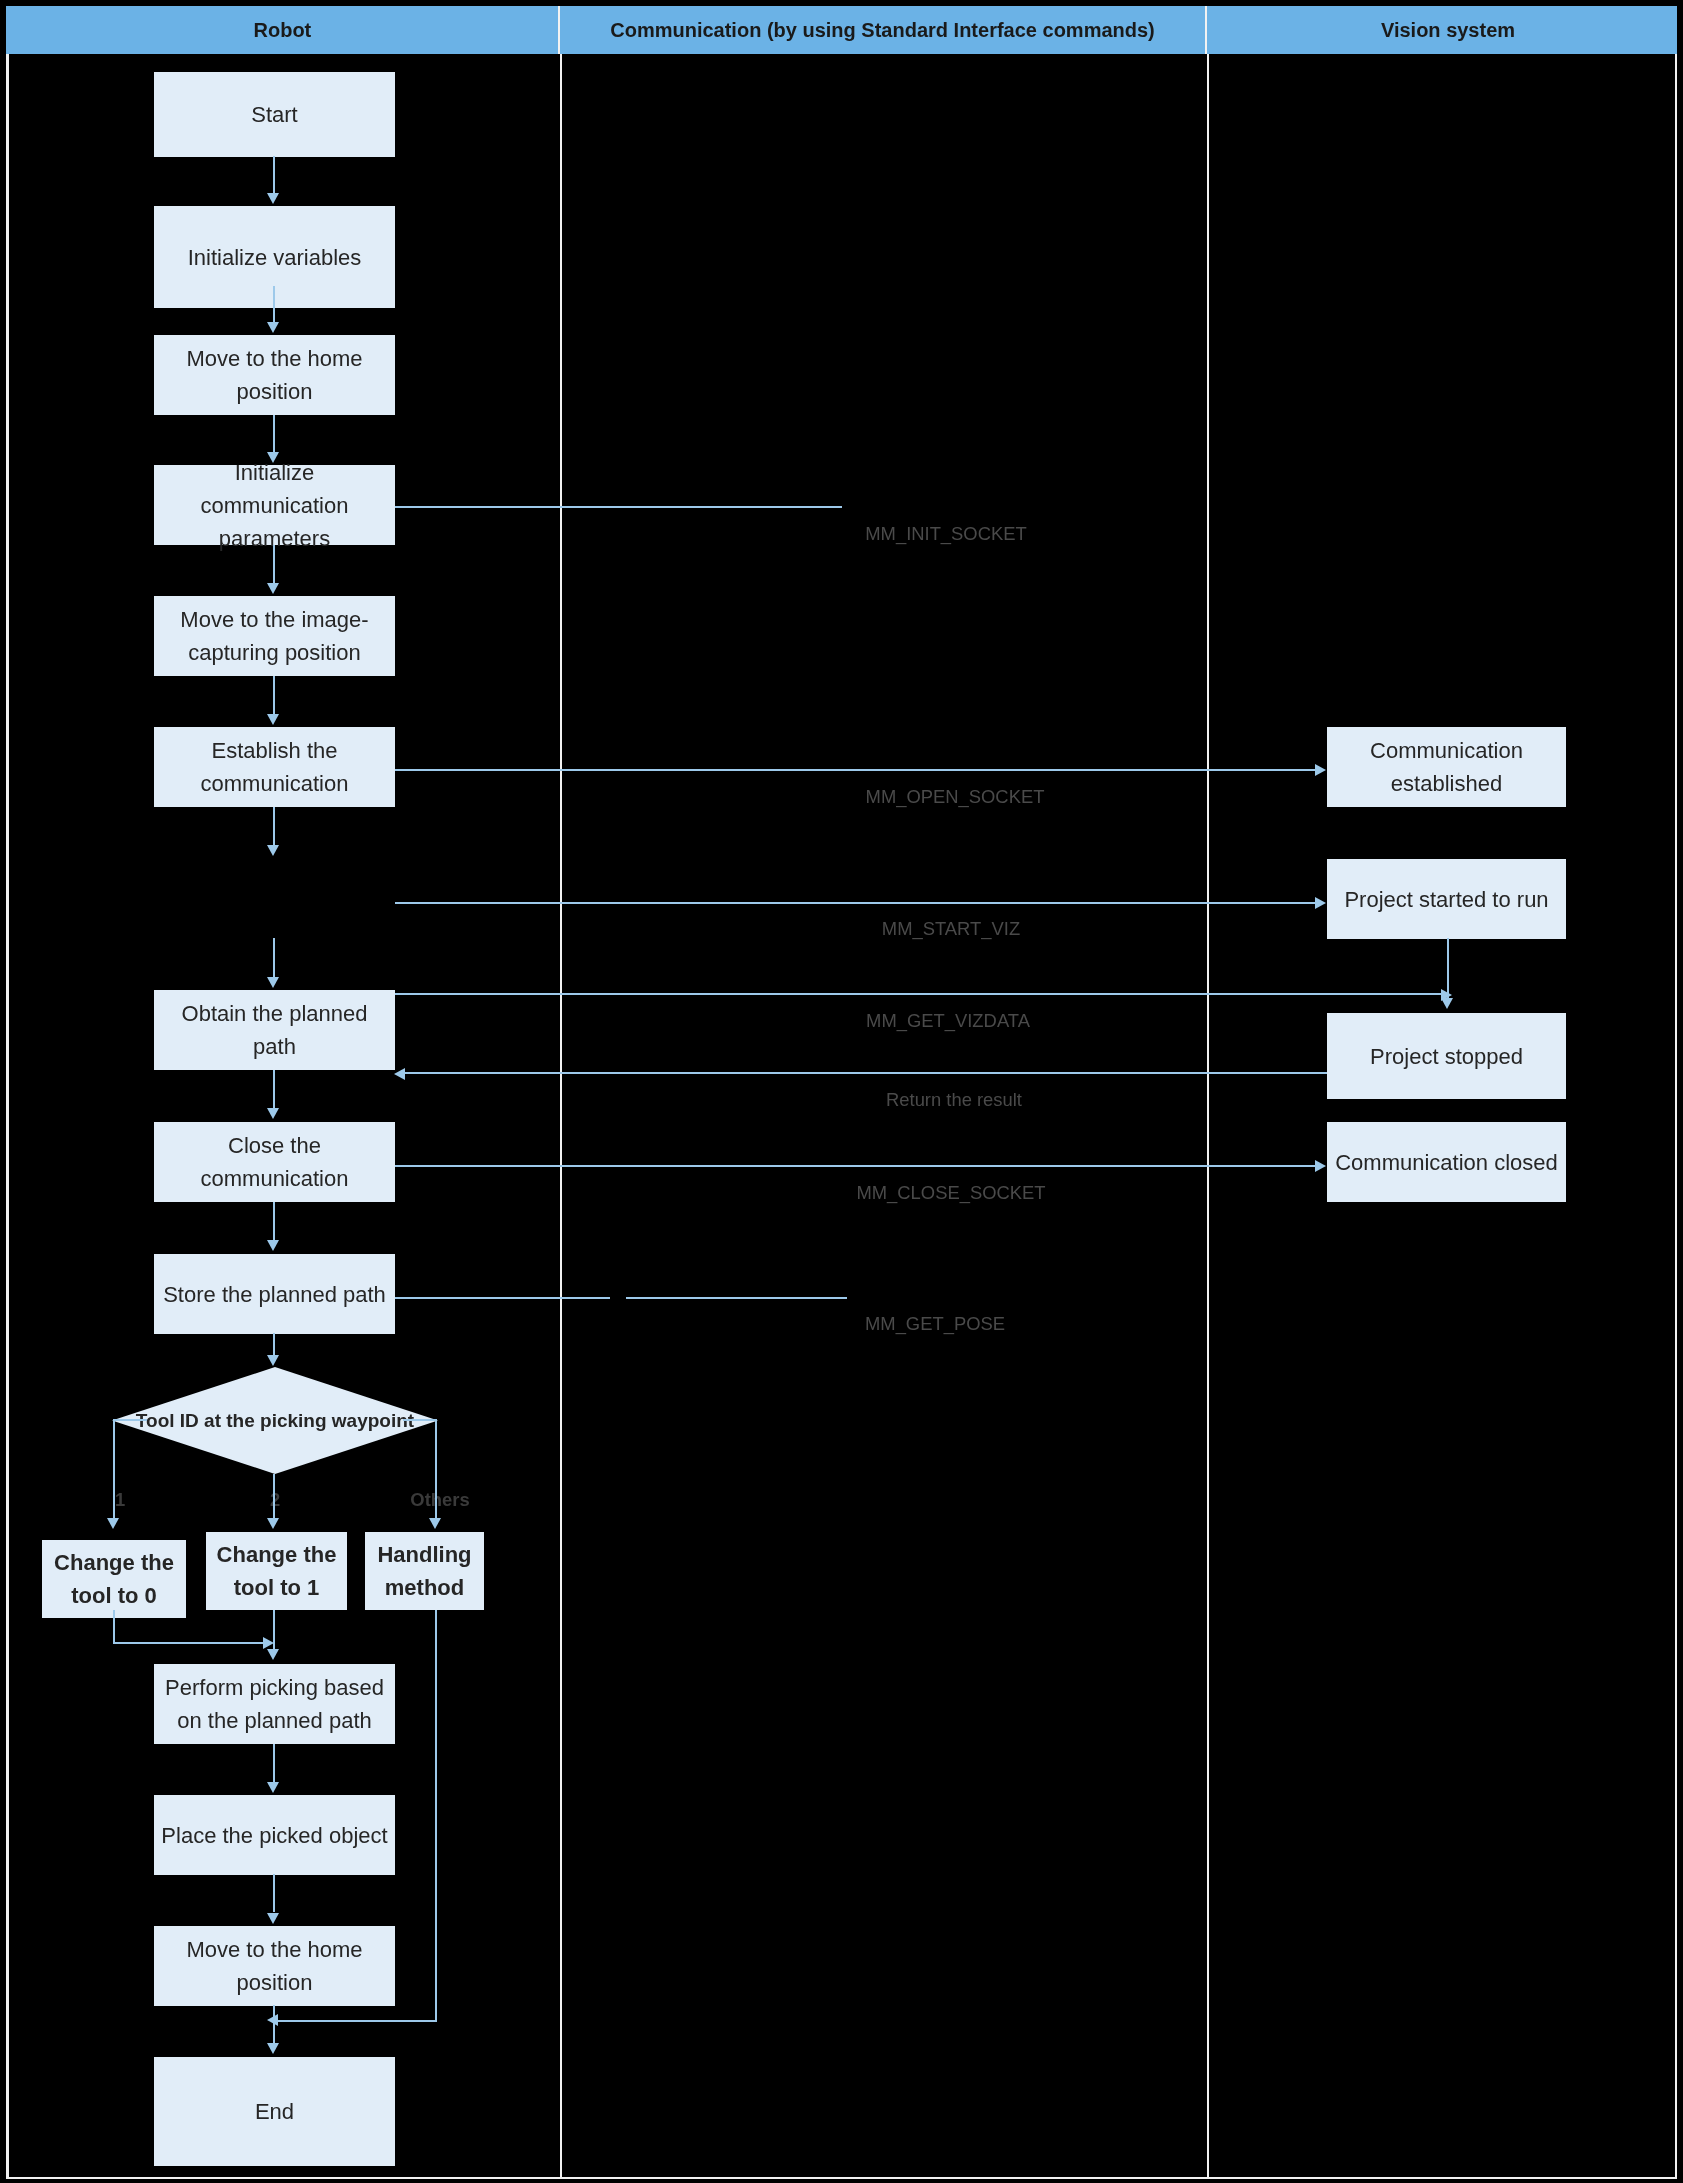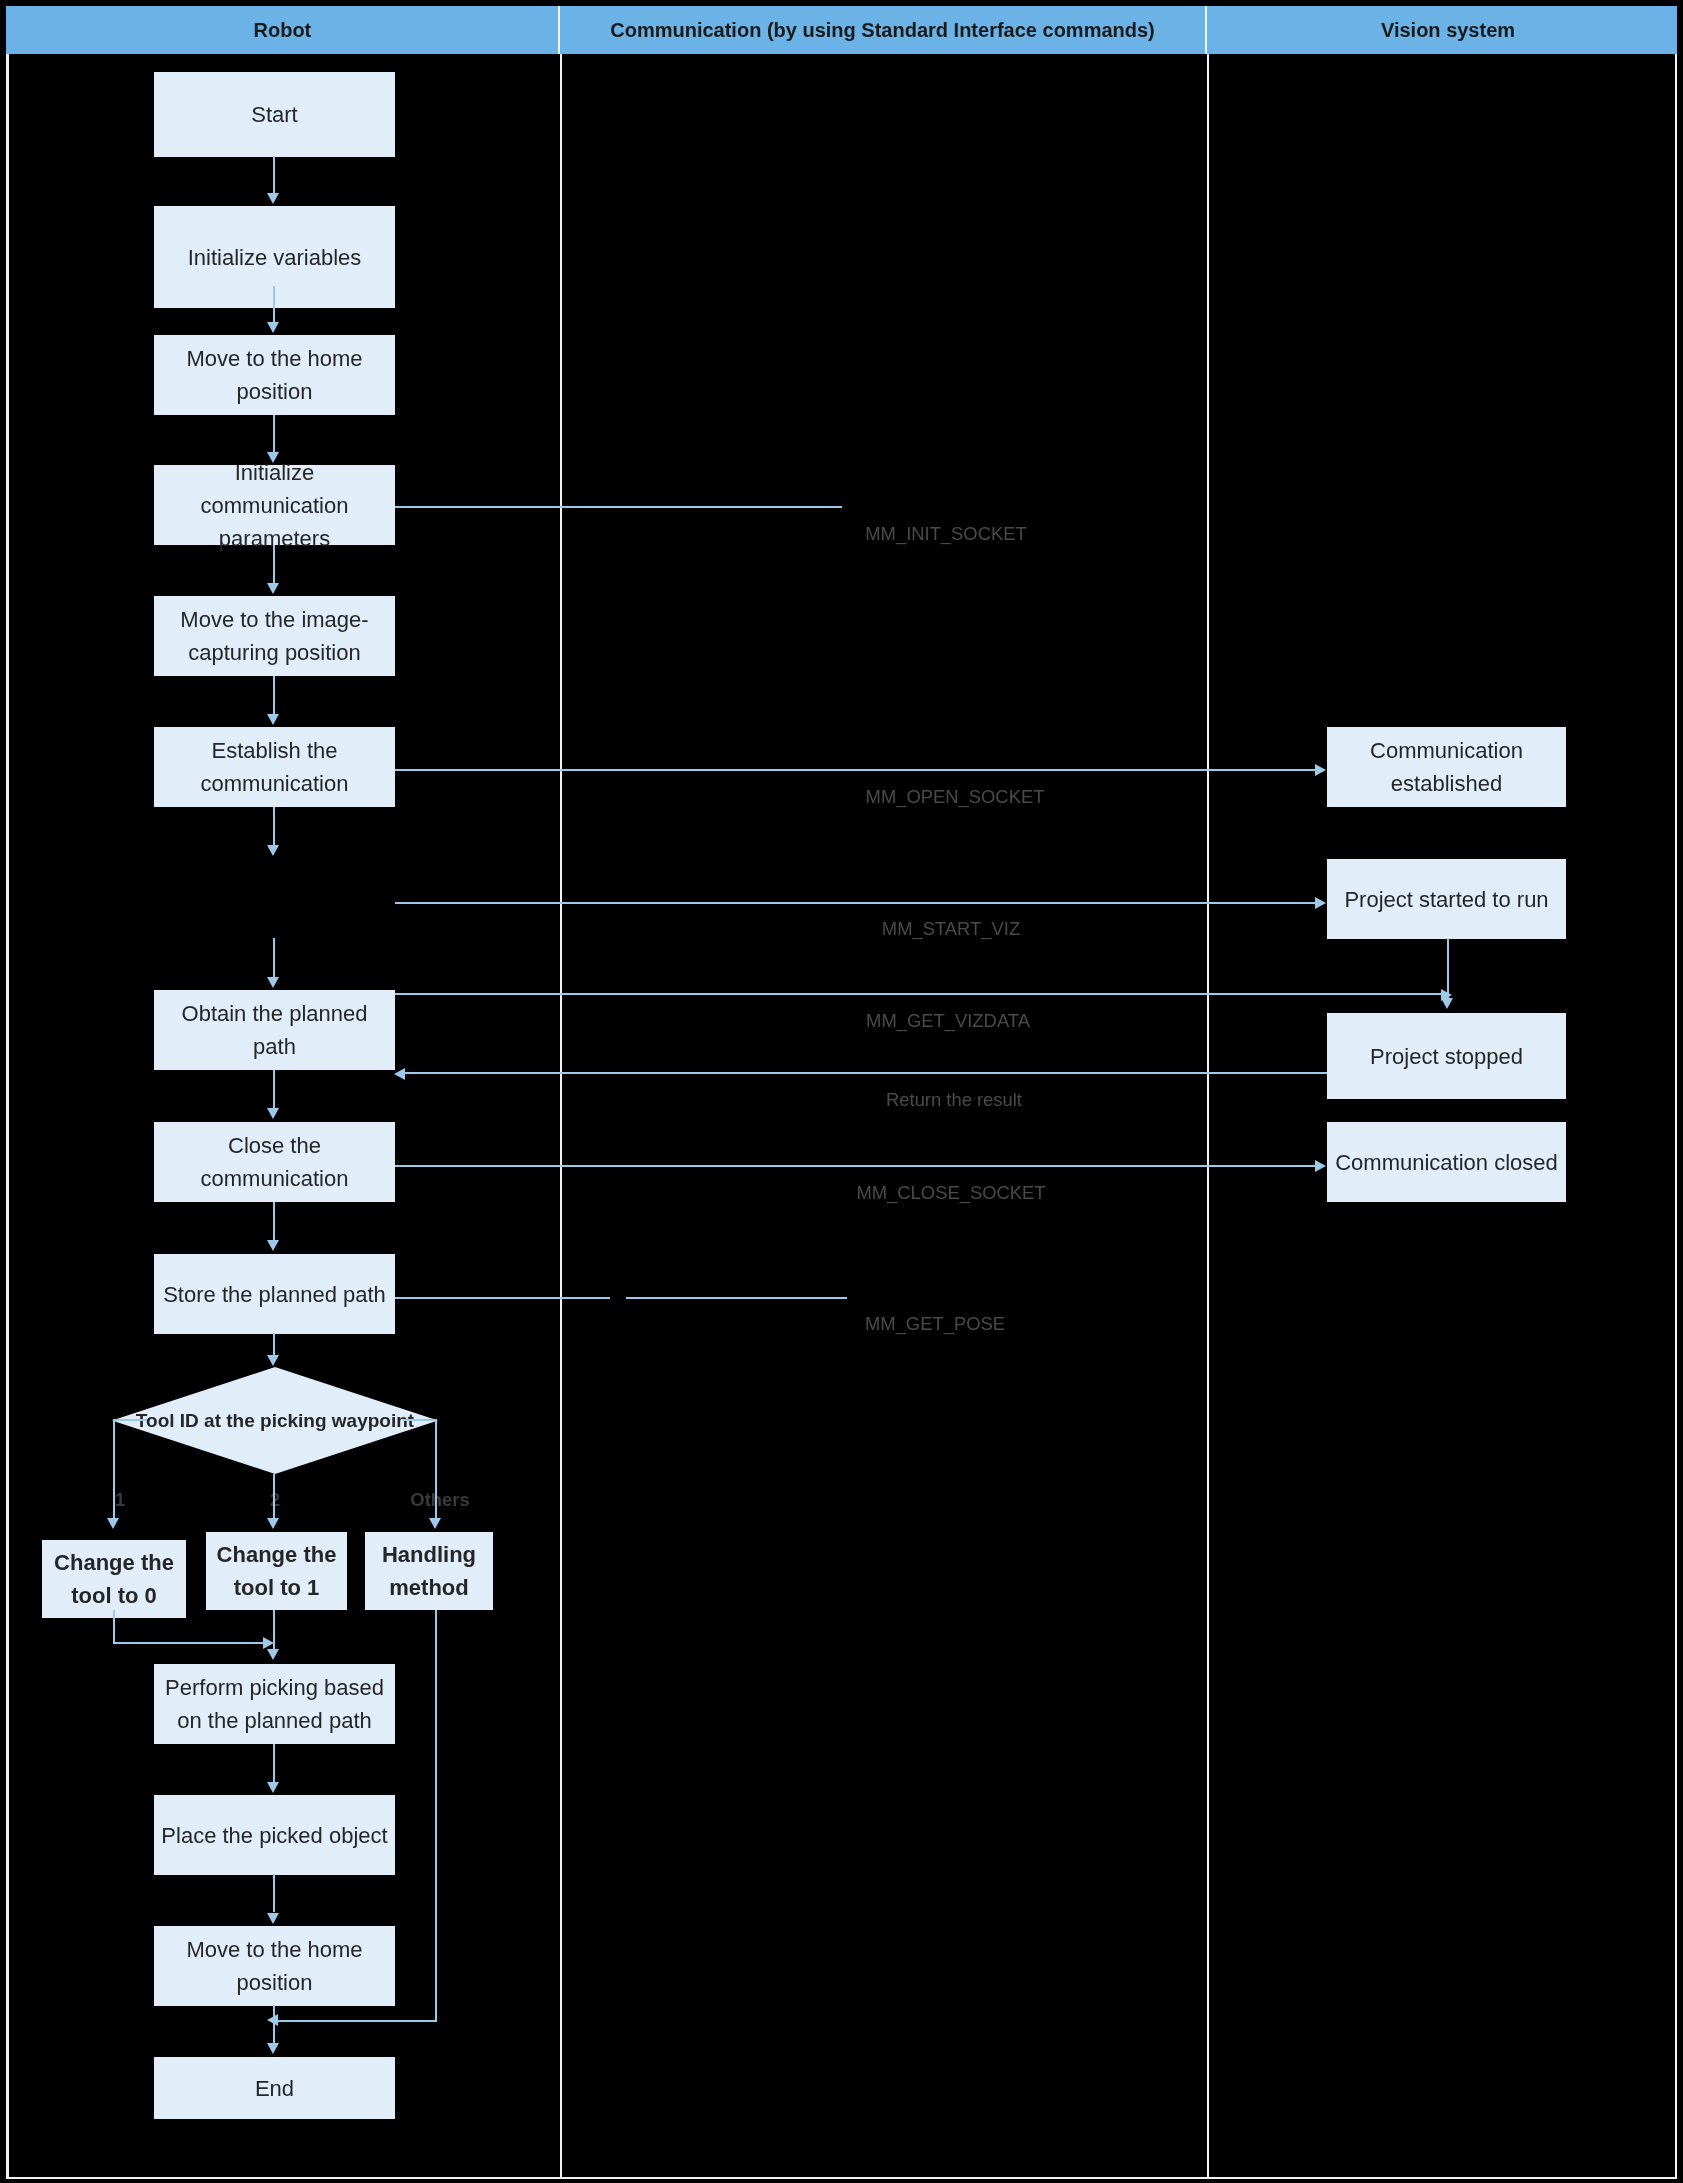--- a/index.html
+++ b/index.html
@@ -198,37 +198,37 @@
   <div class="branch-label" style="left:120px; top:1500px;">1</div>
   <div class="branch-label" style="left:275px; top:1500px;">2</div>
   <div class="branch-label" style="left:440px; top:1500px;">Others</div>
 
   <div class="node bold" style="left:42px; top:1532px; width:144px; height:78px;margin-top:8px;">
     <span>Change the tool to 0</span>
   </div>
   <div class="node bold" style="left:206px; top:1532px; width:141px; height:78px;">
     <span>Change the tool to 1</span>
   </div>
-  <div class="node bold" style="left:365px; top:1532px; width:128px; height:78px;">
+  <div class="node bold" style="left:365px; top:1532px; width:119px; height:78px;">
     <span>Handling method</span>
   </div>
 
   <div class="node" style="left:154px; top:1664px; width:241px; height:80px;">
     <span>Perform picking based on the planned path</span>
   </div>
 
   <div class="node" style="left:154px; top:1795px; width:241px; height:80px;">
     <span>Place the picked object</span>
   </div>
 
   <div class="node" style="left:154px; top:1926px; width:241px; height:80px;">
     <span>Move to the home position</span>
   </div>
 
-  <div class="node" style="left:154px; top:2057px; width:241px; height:62px;">
+  <div class="node" style="left:154px; top:2057px; width:241px; height:109px;">
     <span>End</span>
   </div>
 
   <div class="node" style="left:1327px; top:727px; width:239px; height:80px;">
     <span>Communication established</span>
   </div>
 
   <div class="node" style="left:1327px; top:859px; width:239px; height:80px;">
     <span>Project started to run</span>
   </div>

